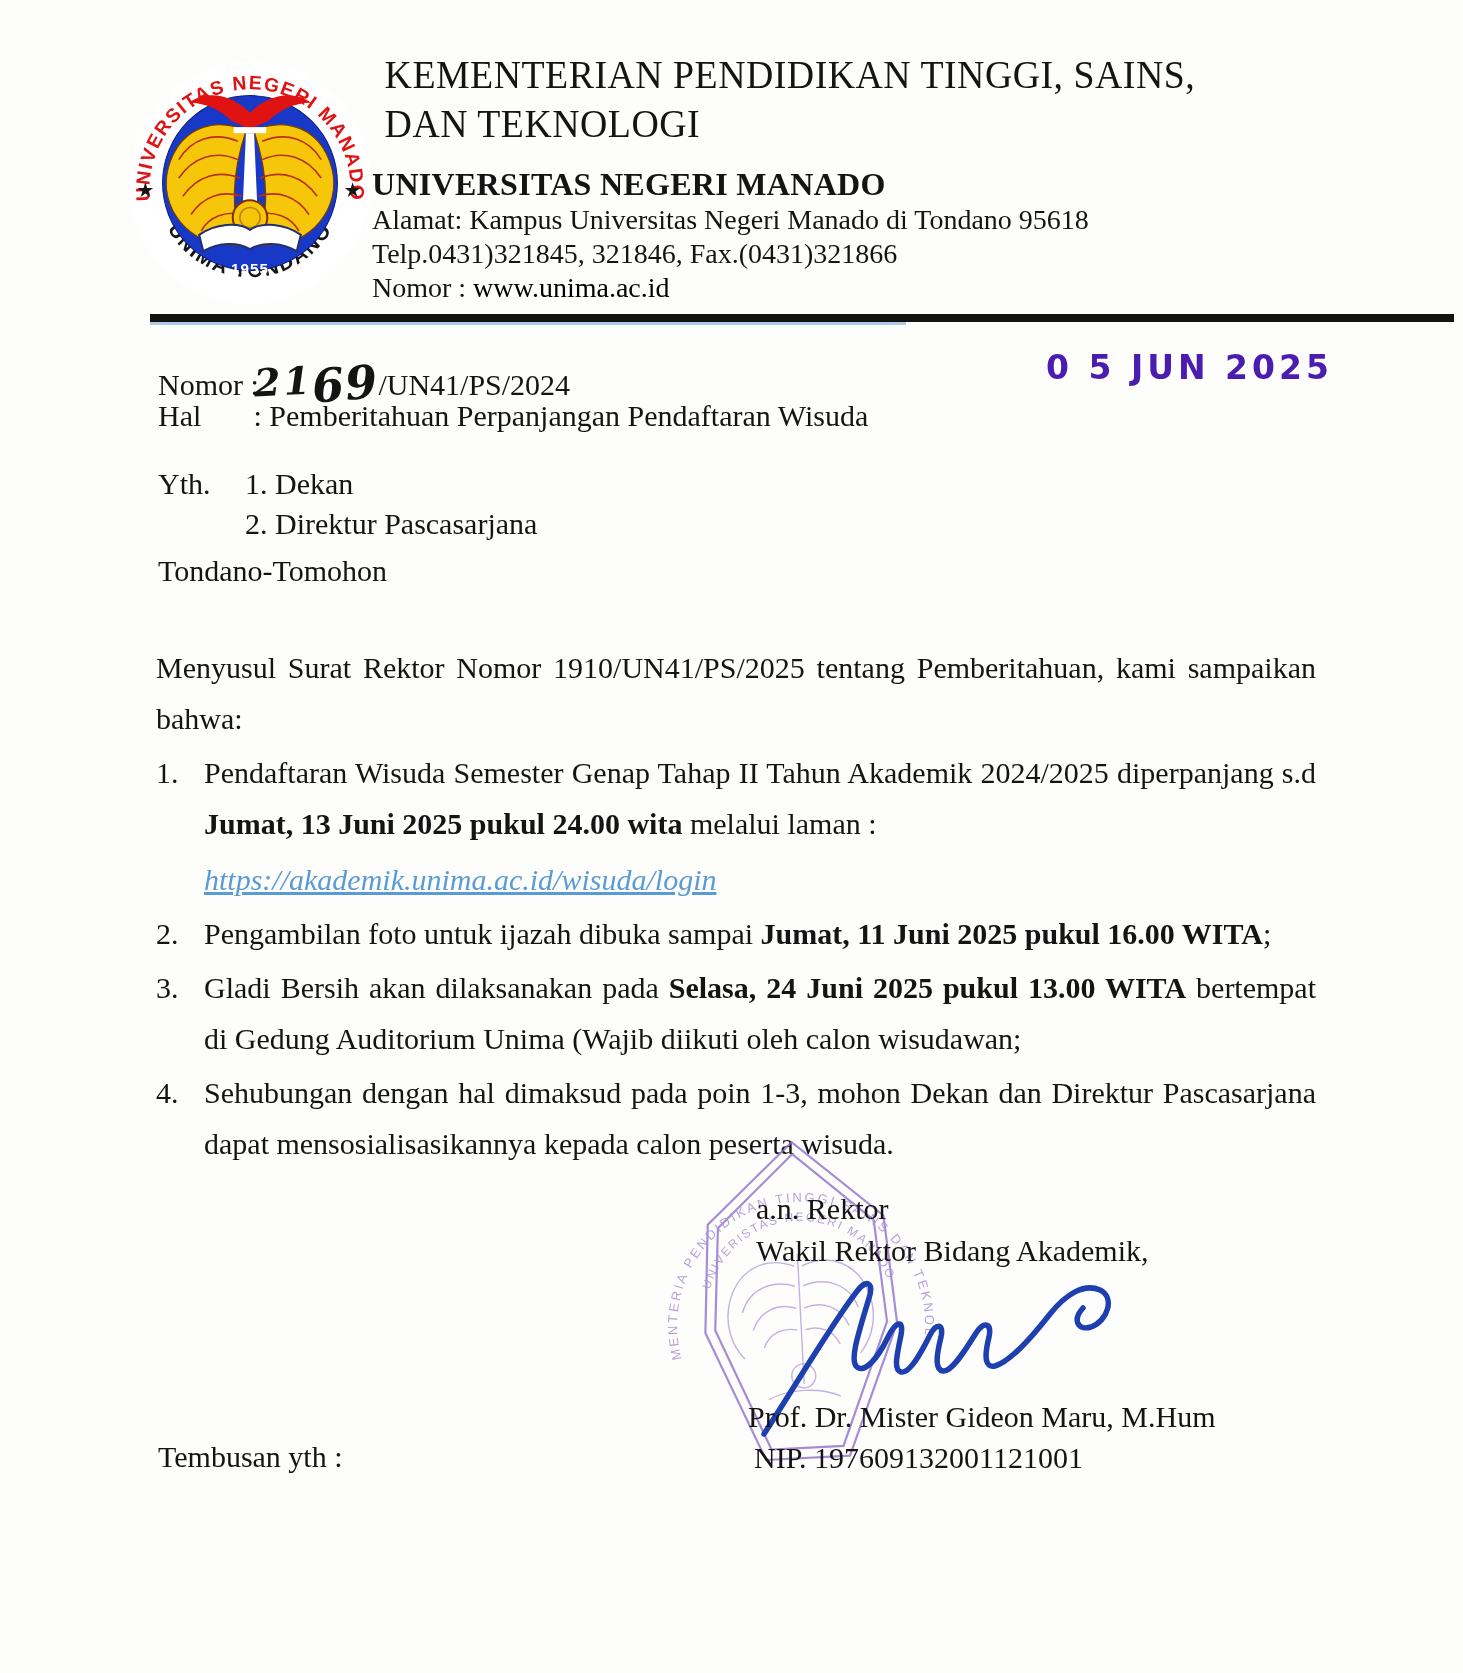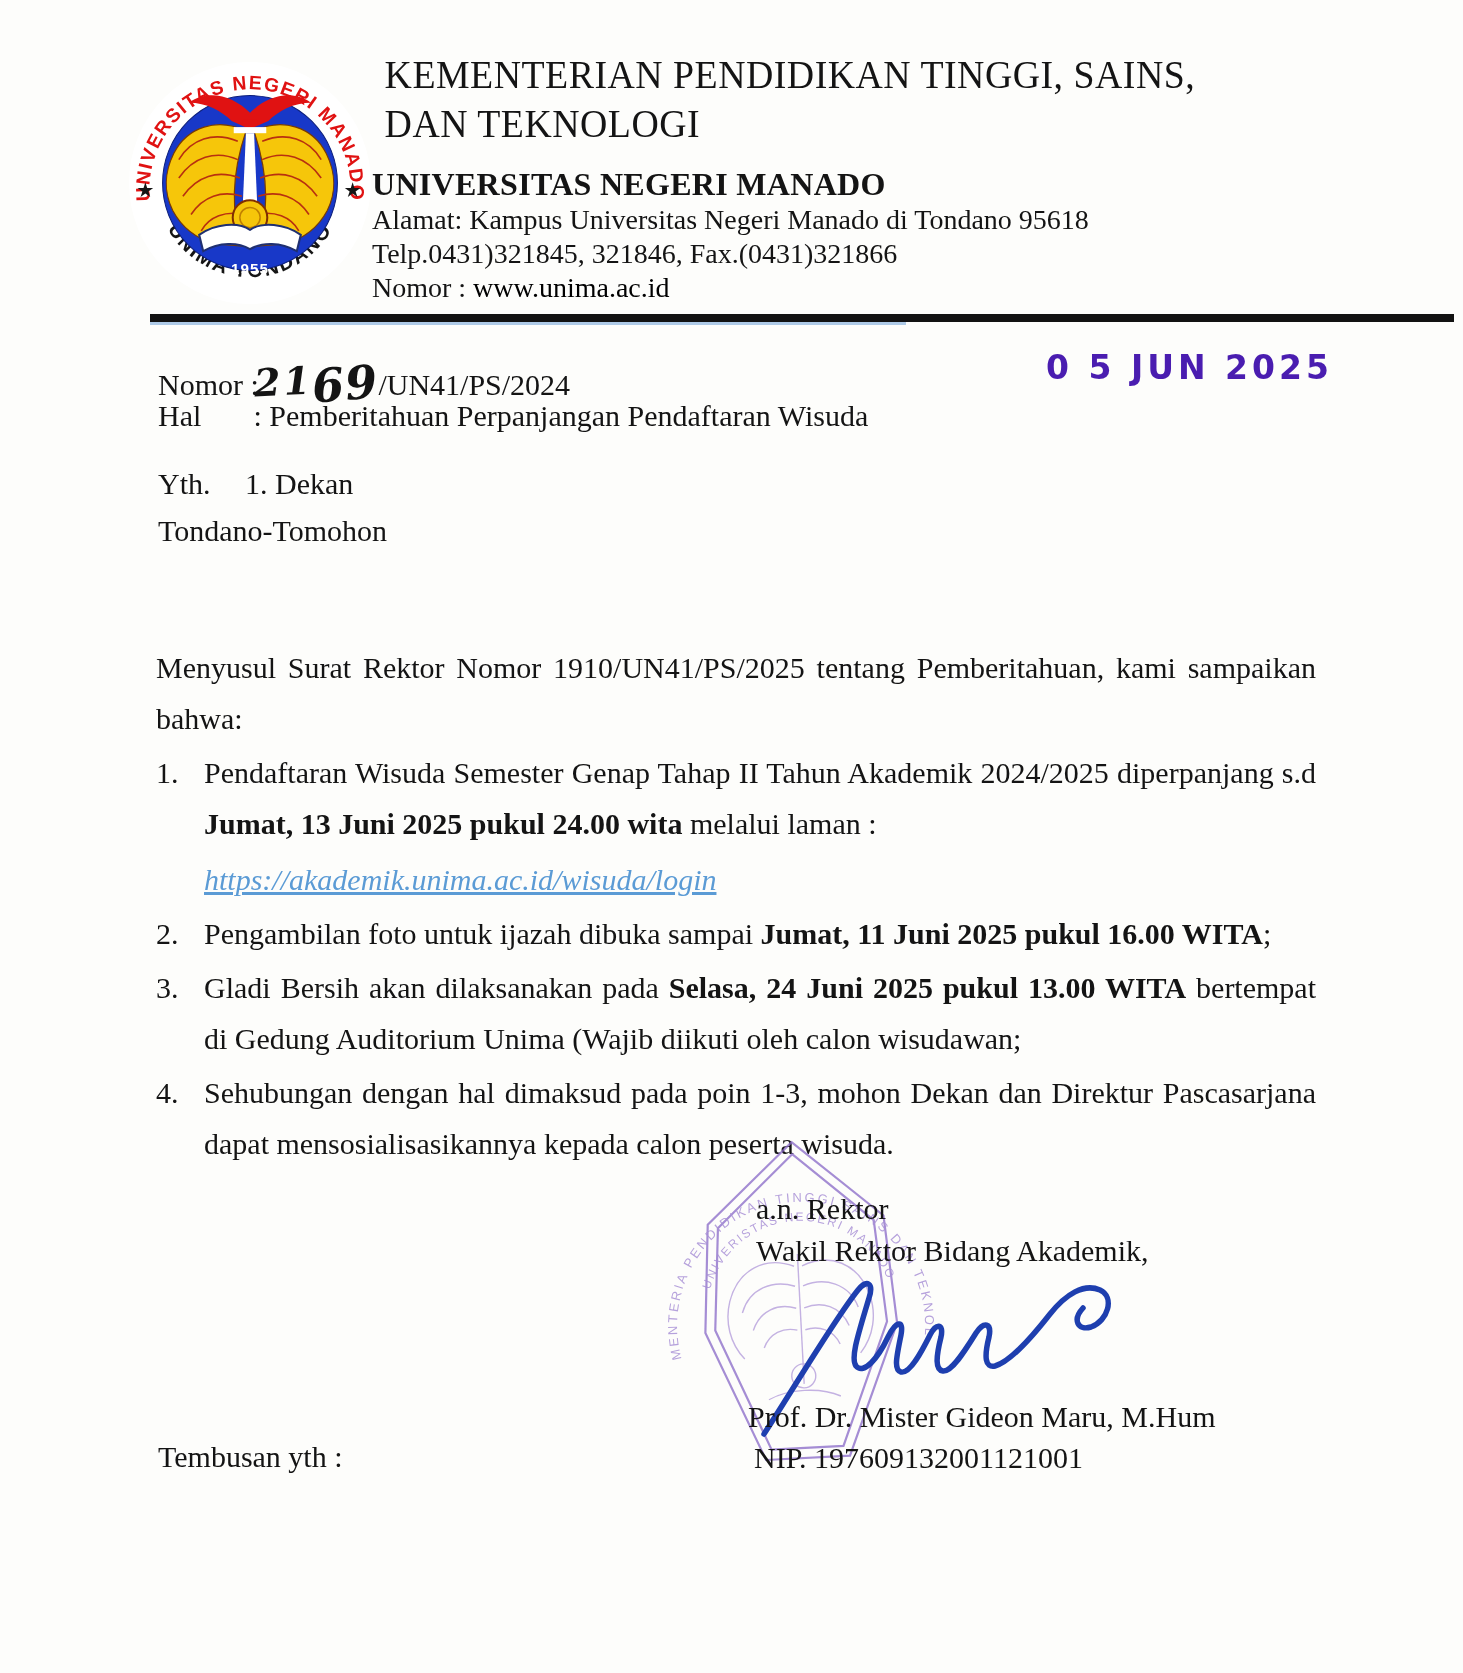--- a/index.html
+++ b/index.html
@@ -126,20 +126,21 @@
     <span class="handwritten hw-21">21</span><span class="handwritten hw-69">69</span><span>/UN41/PS/2024</span>
   </div>
   <div class="date-stamp">0 5 JUN 2025</div>
   <div class="meta-row hal-row">
     <span class="meta-label">Hal</span>
     <span>: Pemberitahuan Perpanjangan Pendaftaran Wisuda</span>
   </div>
 
   <div class="recipient">
     <div><span class="yth-label">Yth.</span><span>1. Dekan</span></div>
+    <div class="indent">2. Direktur Pascasarjana</div>
     <div class="gap"></div>
     <div>Tondano-Tomohon</div>
   </div>
 
   <div class="body-block">
     <div class="just">Menyusul Surat Rektor Nomor 1910/UN41/PS/2025 tentang Pemberitahuan, kami sampaikan bahwa:</div>
 
     <div class="num-item">
       <div class="num">1.</div>
       <div class="itxt just">

